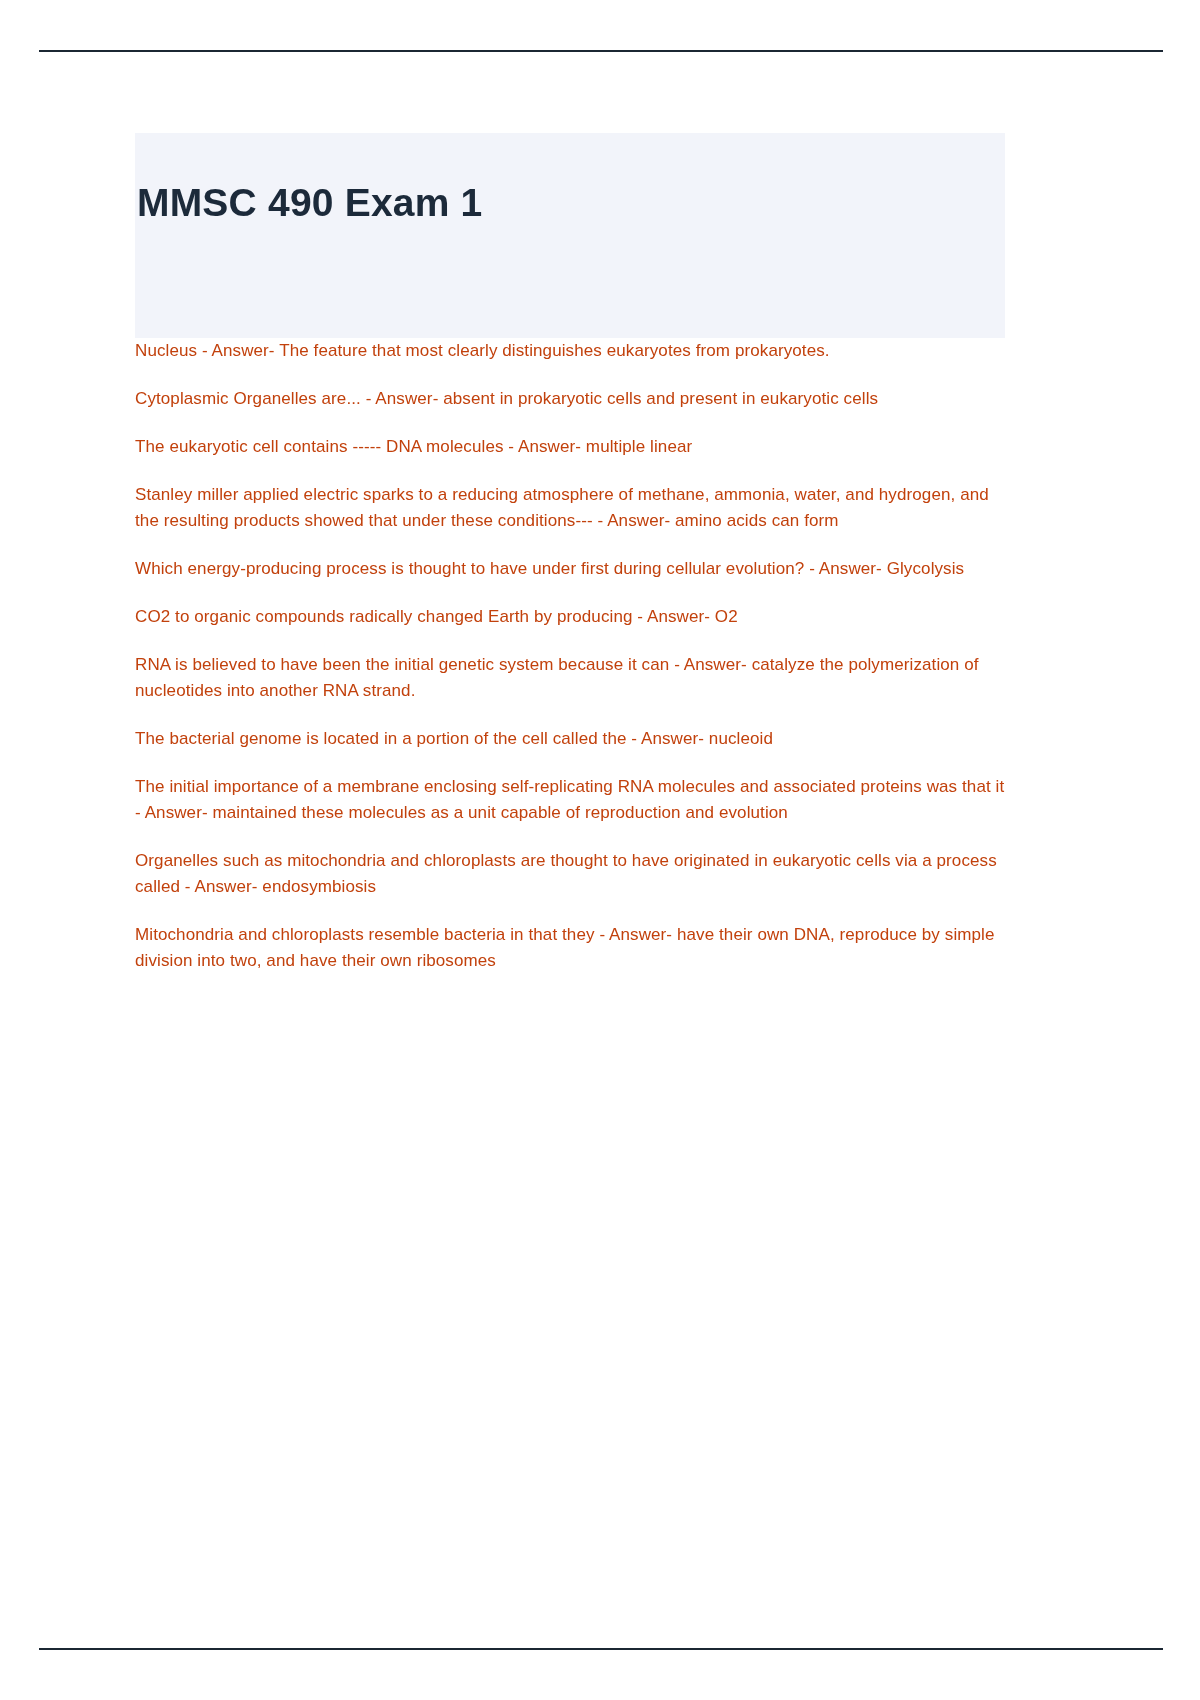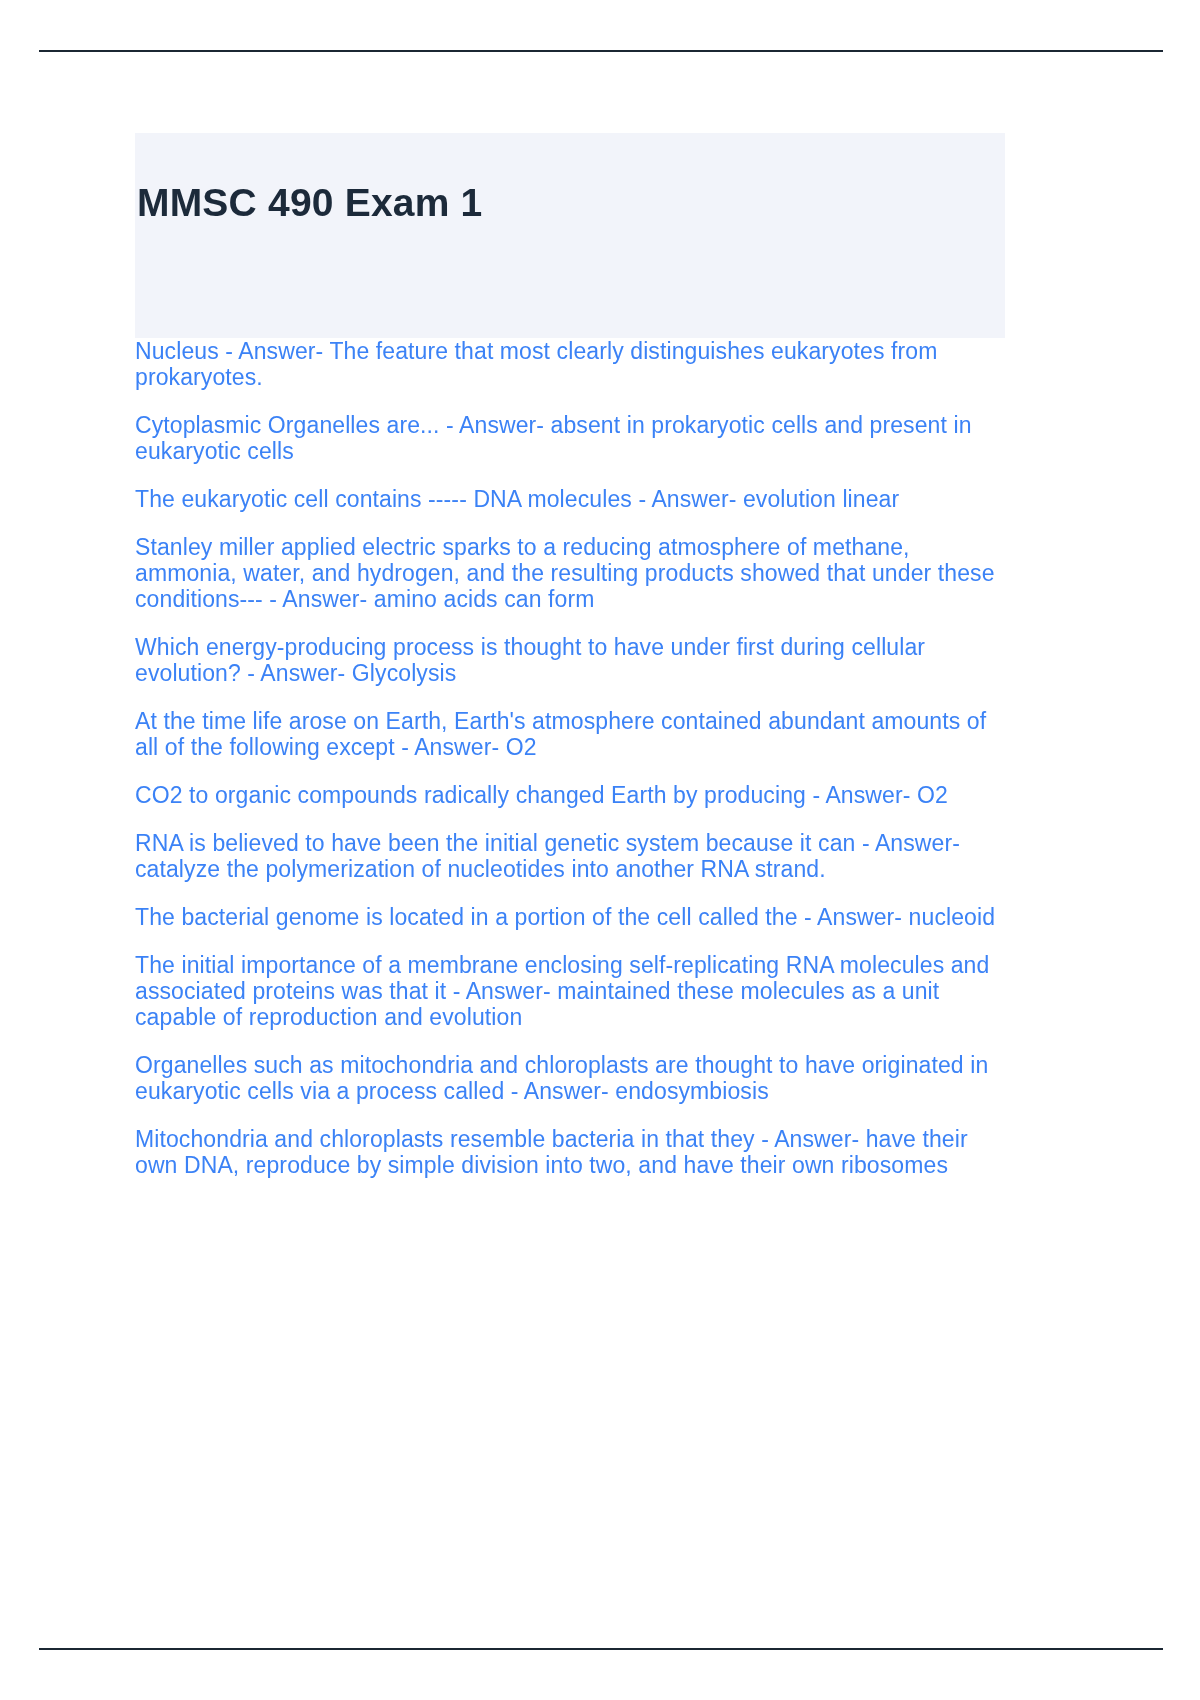--- a/index.html
+++ b/index.html
@@ -56,23 +56,23 @@
     color: #1c2a3a;
     letter-spacing: 0.2px;
   }
   .content {
     position: absolute;
     left: 134px;
     top: 338px;
     width: 874px;
   }
   .qa {
-    font-size: 23px;
+    font-size: 17px;
     line-height: 26px;
-    color: #3b82f6;
+    color: #c2410c;
     margin: 0 0 22px 0;
     letter-spacing: 0.1px;
   }
   .qa:last-child {
     margin-bottom: 5px;
   }
 </style>
 </head>
 <body>
 
@@ -80,24 +80,23 @@
 
   <div class="rule-top"></div>
 
   <div class="title-band"></div>
 
   <div class="doc-title">MMSC 490 Exam 1</div>
 
   <div class="content">
     <p class="qa">Nucleus - Answer- The feature that most clearly distinguishes eukaryotes from prokaryotes.</p>
     <p class="qa">Cytoplasmic Organelles are... - Answer- absent in prokaryotic cells and present in eukaryotic cells</p>
-    <p class="qa">The eukaryotic cell contains ----- DNA molecules - Answer- evolution linear</p>
+    <p class="qa">The eukaryotic cell contains ----- DNA molecules - Answer- multiple linear</p>
     <p class="qa">Stanley miller applied electric sparks to a reducing atmosphere of methane, ammonia, water, and hydrogen, and the resulting products showed that under these conditions--- - Answer- amino acids can form</p>
     <p class="qa">Which energy-producing process is thought to have under first during cellular evolution? - Answer- Glycolysis</p>
-    <p class="qa">At the time life arose on Earth, Earth's atmosphere contained abundant amounts of all of the following except - Answer- O2</p>
     <p class="qa">CO2 to organic compounds radically changed Earth by producing - Answer- O2</p>
     <p class="qa">RNA is believed to have been the initial genetic system because it can - Answer- catalyze the polymerization of nucleotides into another RNA strand.</p>
     <p class="qa">The bacterial genome is located in a portion of the cell called the - Answer- nucleoid</p>
     <p class="qa">The initial importance of a membrane enclosing self-replicating RNA molecules and associated proteins was that it - Answer- maintained these molecules as a unit capable of reproduction and evolution</p>
     <p class="qa">Organelles such as mitochondria and chloroplasts are thought to have originated in eukaryotic cells via a process called - Answer- endosymbiosis</p>
     <p class="qa">Mitochondria and chloroplasts resemble bacteria in that they - Answer- have their own DNA, reproduce by simple division into two, and have their own ribosomes</p>
   </div>
 
   <div class="rule-bottom"></div>
 

